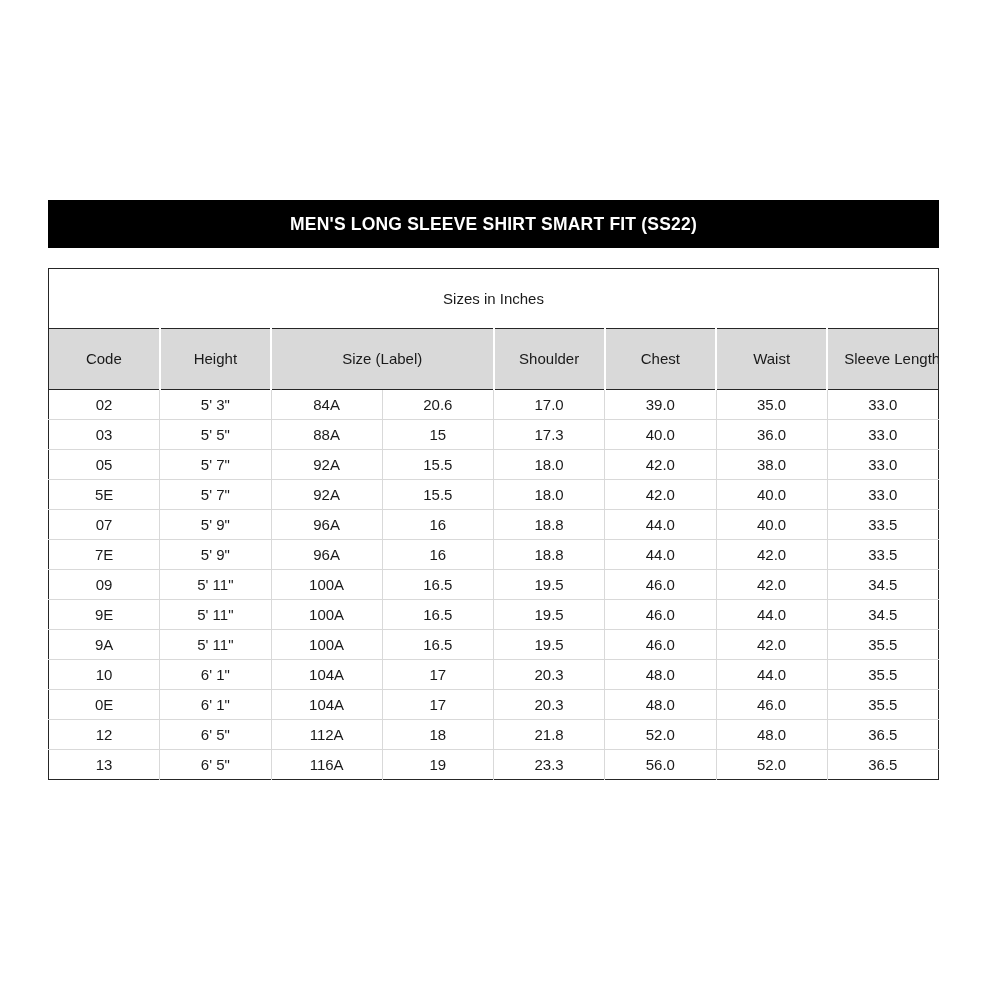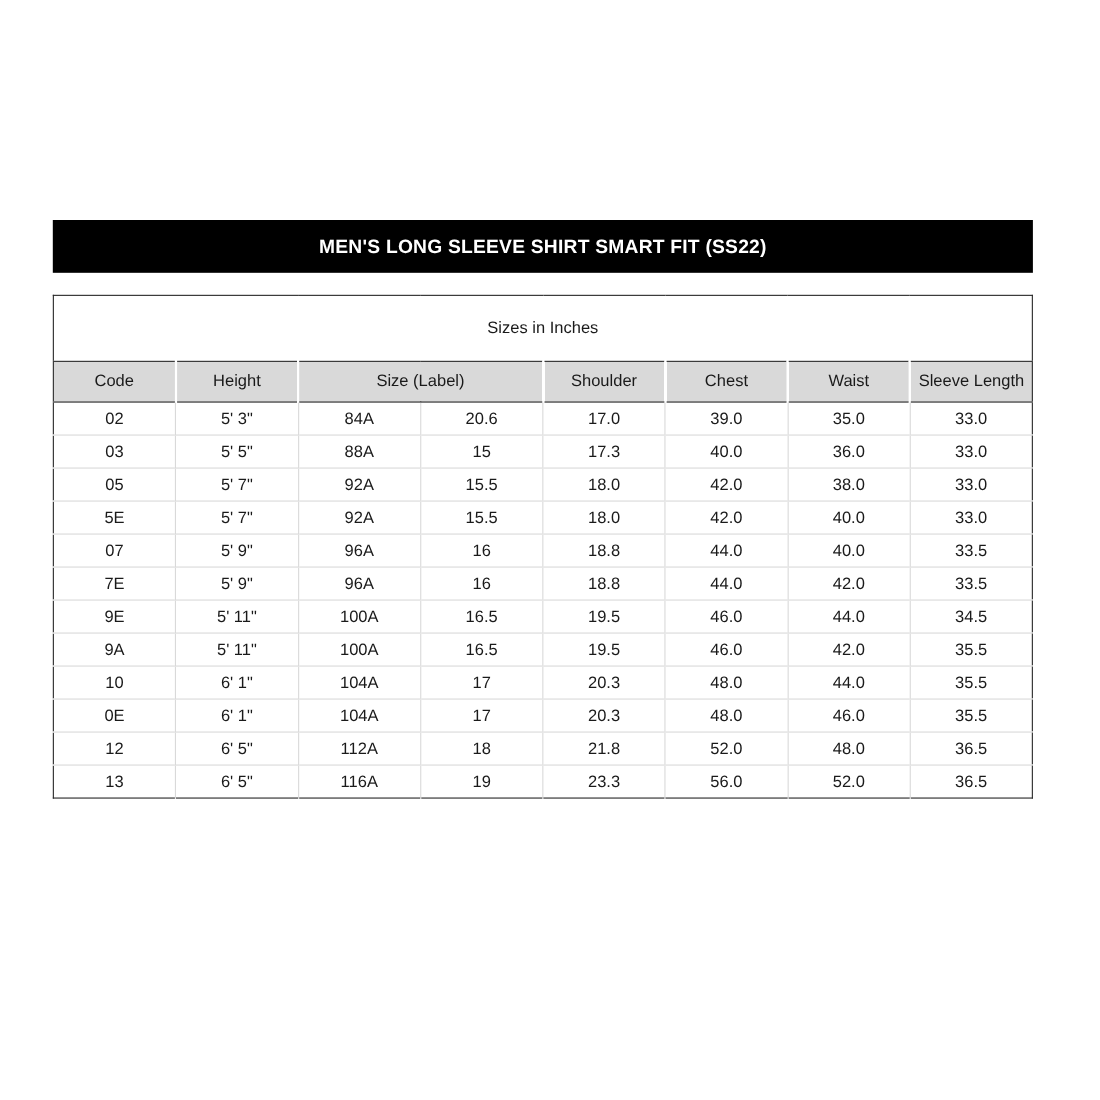--- a/index.html
+++ b/index.html
@@ -54,21 +54,21 @@
   }
   .header-row th {
     height: 28.5px;
     background: var(--header-bg, #d9d9d9);
     font-weight: normal;
     font-size: 15px;
     text-align: center;
     vertical-align: middle;
     border-bottom: 1.5px solid var(--border-color, #262626);
     border-left: 2px solid #ffffff;
-    padding: 4px;
+    padding: 16px;
     overflow: hidden;
     white-space: nowrap;
   }
   .header-row th:first-child { border-left: none; }
   tbody td {
     height: 29px;
     text-align: center;
     vertical-align: middle;
     border-left: 1px solid var(--grid-color, #d9d9d9);
     border-top: 1px solid var(--grid-color, #d9d9d9);
@@ -155,20 +155,30 @@
           <td>7E</td>
           <td>5' 9"</td>
           <td>96A</td>
           <td>16</td>
           <td>18.8</td>
           <td>44.0</td>
           <td>42.0</td>
           <td>33.5</td>
         </tr>
         <tr>
+          <td>09</td>
+          <td>5' 11"</td>
+          <td>100A</td>
+          <td>16.5</td>
+          <td>19.5</td>
+          <td>46.0</td>
+          <td>42.0</td>
+          <td>34.5</td>
+        </tr>
+        <tr>
           <td>9E</td>
           <td>5' 11"</td>
           <td>100A</td>
           <td>16.5</td>
           <td>19.5</td>
           <td>46.0</td>
           <td>44.0</td>
           <td>34.5</td>
         </tr>
         <tr>

